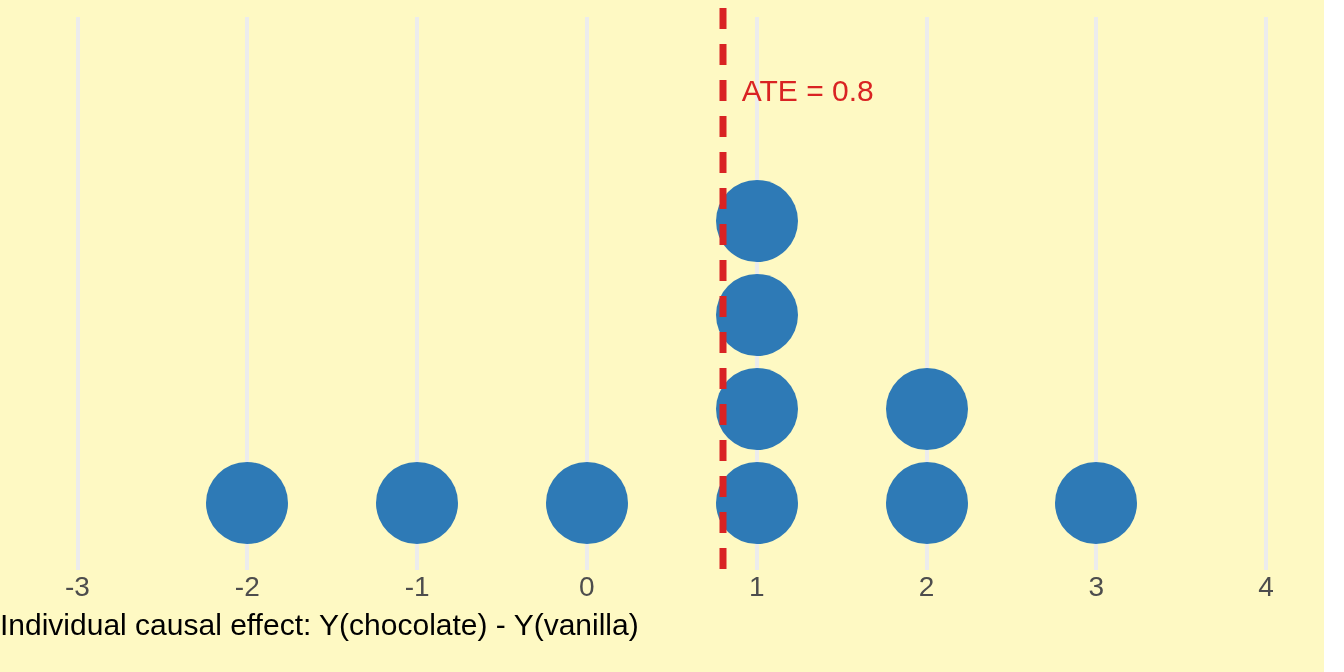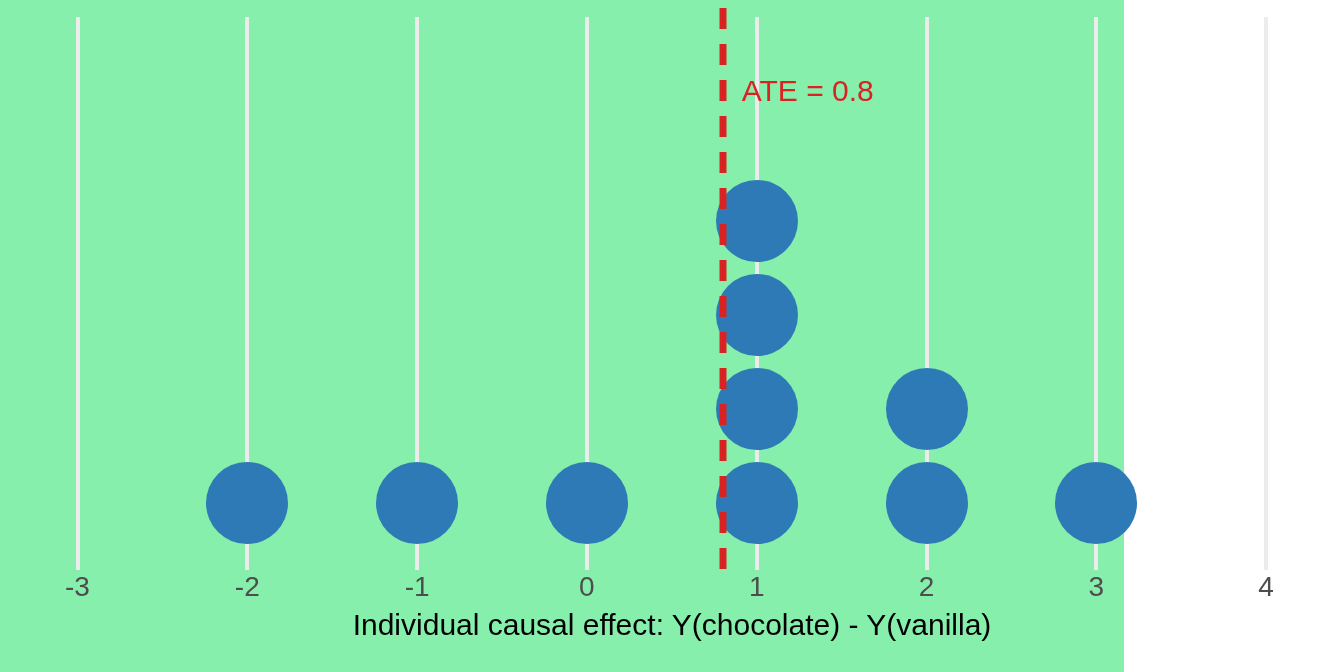--- a/index.html
+++ b/index.html
@@ -8,23 +8,23 @@
     background: #ffffff;
   }
   body {
     font-family: "Liberation Sans", sans-serif;
     width: 1344px;
     height: 672px;
     overflow: hidden;
   }
   #figure {
     position: relative;
-    width: 1124px;
+    width: 1324px;
     height: 672px;
-    background: #86efac;
+    background: #fef9c3;
   }
   
   #plot-area {
     position: absolute;
     left: 0;
     top: 0;
     width: 1344px;
     height: 572px;
   }
   .gridline {
@@ -81,21 +81,21 @@
     color: #4d4d4d;
     text-align: center;
     transform: translateX(-50%);
     white-space: nowrap;
   }
   #x-axis-title {
     position: absolute;
     top: 36px;
     left: 0;
     width: 1344px;
-    text-align: center;
+    text-align: left;
     font-size: 30px;
     line-height: 34px;
     color: #000000;
     white-space: nowrap;
   }
 </style>
 </head>
 <body>
 
 <div id="figure">

